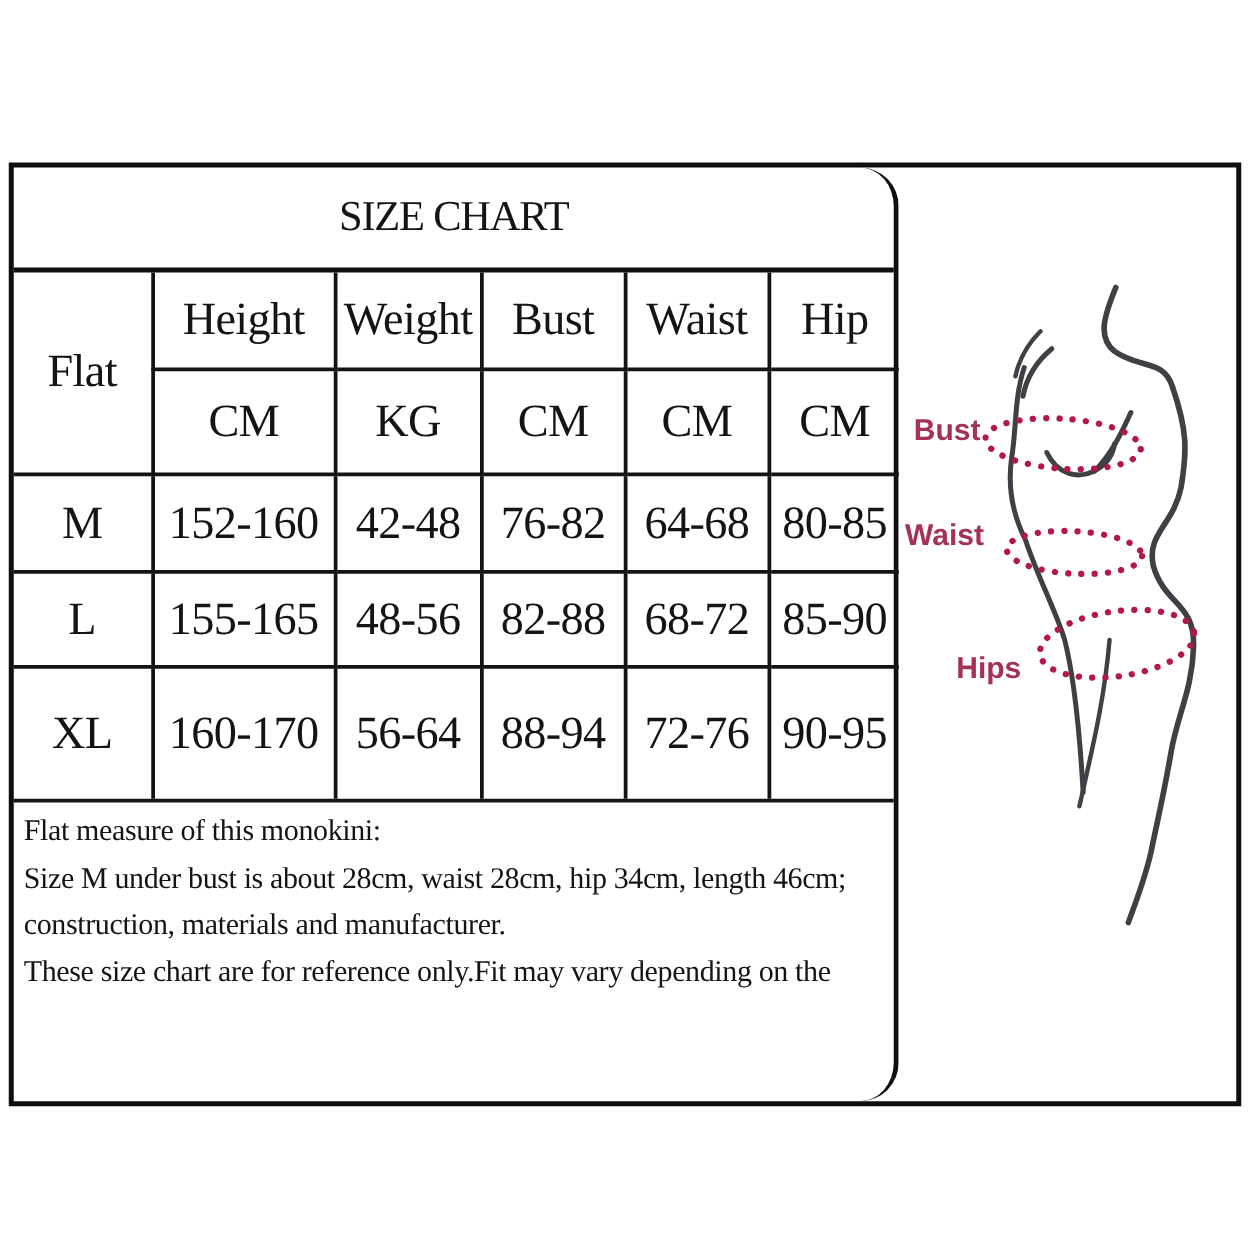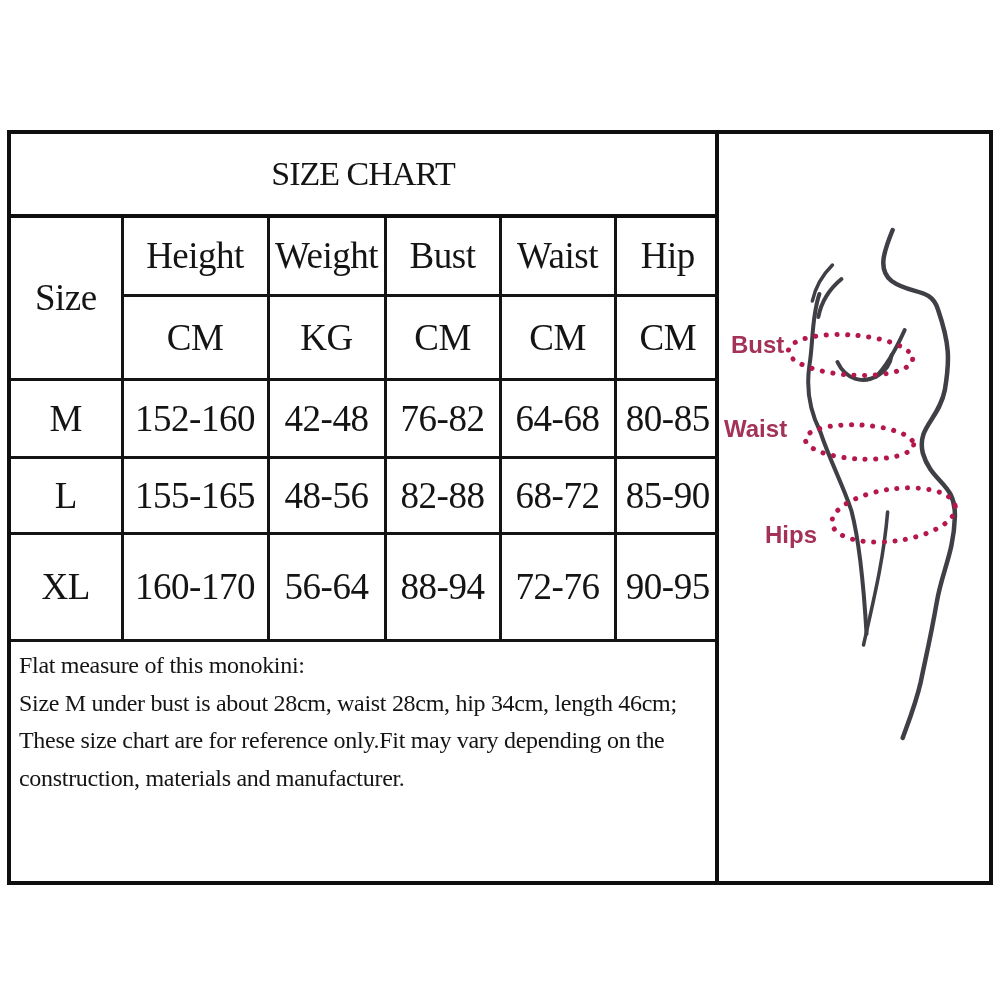--- a/index.html
+++ b/index.html
@@ -22,20 +22,21 @@
     display: flex;
     background: #ffffff;
   }
   .left-section {
     width: 708px;
     flex: 0 0 708px;
     border-right: 4px solid #0f0f0f;
     box-sizing: border-box;
     display: flex;
     flex-direction: column;
+    border-radius: 31px;
   }
   .title-row {
     height: 80px;
     flex: 0 0 80px;
     border-bottom: 4px solid #0f0f0f;
     display: flex;
     align-items: center;
     justify-content: center;
     font-size: 34px;
     letter-spacing: -1px;
@@ -107,21 +108,21 @@
       <colgroup>
         <col style="width:111px">
         <col style="width:146px">
         <col style="width:117px">
         <col style="width:115px">
         <col style="width:115px">
         <col style="width:104px">
       </colgroup>
       <tbody>
         <tr style="height:77px">
-          <td rowspan="2">Size</td>
+          <td rowspan="2">Flat</td>
           <td>Height</td>
           <td>Weight</td>
           <td>Bust</td>
           <td>Waist</td>
           <td>Hip</td>
         </tr>
         <tr style="height:84px">
           <td>CM</td>
           <td>KG</td>
           <td>CM</td>
@@ -151,22 +152,22 @@
           <td>88-94</td>
           <td>72-76</td>
           <td>90-95</td>
         </tr>
       </tbody>
     </table>
 
     <div class="notes-panel">
       <div class="note-line">Flat measure of this monokini:</div>
       <div class="note-line">Size M under bust is about 28cm, waist 28cm, hip 34cm, length 46cm;</div>
+      <div class="note-line">construction, materials and manufacturer.</div>
       <div class="note-line">These size chart are for reference only.Fit may vary depending on the</div>
-      <div class="note-line">construction, materials and manufacturer.</div>
     </div>
   </div>
 
   <div class="right-section">
     <svg class="figure-svg" viewBox="0 0 269 747" preserveAspectRatio="none" xmlns="http://www.w3.org/2000/svg">
       <g fill="none" stroke-linecap="round" stroke-linejoin="round">
 
         <path stroke-width="4.5" d="M 173,96 C 164,118 158,136 172,147 C 191,161 211,153 218,175 C 230,210 230,226 225,256 C 219,286 197,293 203,319 C 212,350 236,348 235,383 C 234,418 222,438 217,468 C 211,503 205,528 201,548 C 196,570 188,590 183,604" stroke="#3f3f46"></path>
         <path stroke-width="4" d="M 100,160 C 92,184 94,208 90,232 C 86,260 93,282 101,298 C 111,328 124,352 132,377 C 140,408 144,448 147,500" stroke="#3f3f46"></path>
         <path stroke-width="4" d="M 122,145 C 110,155 102,167 99,183" stroke="#3f3f46"></path>

